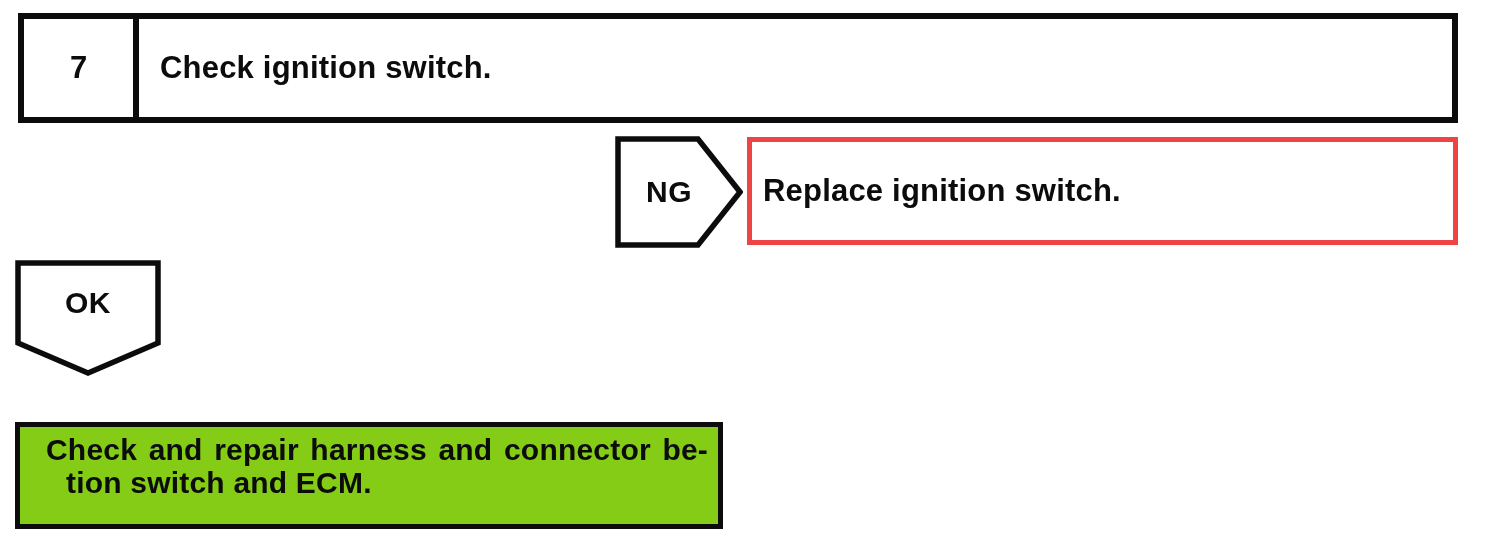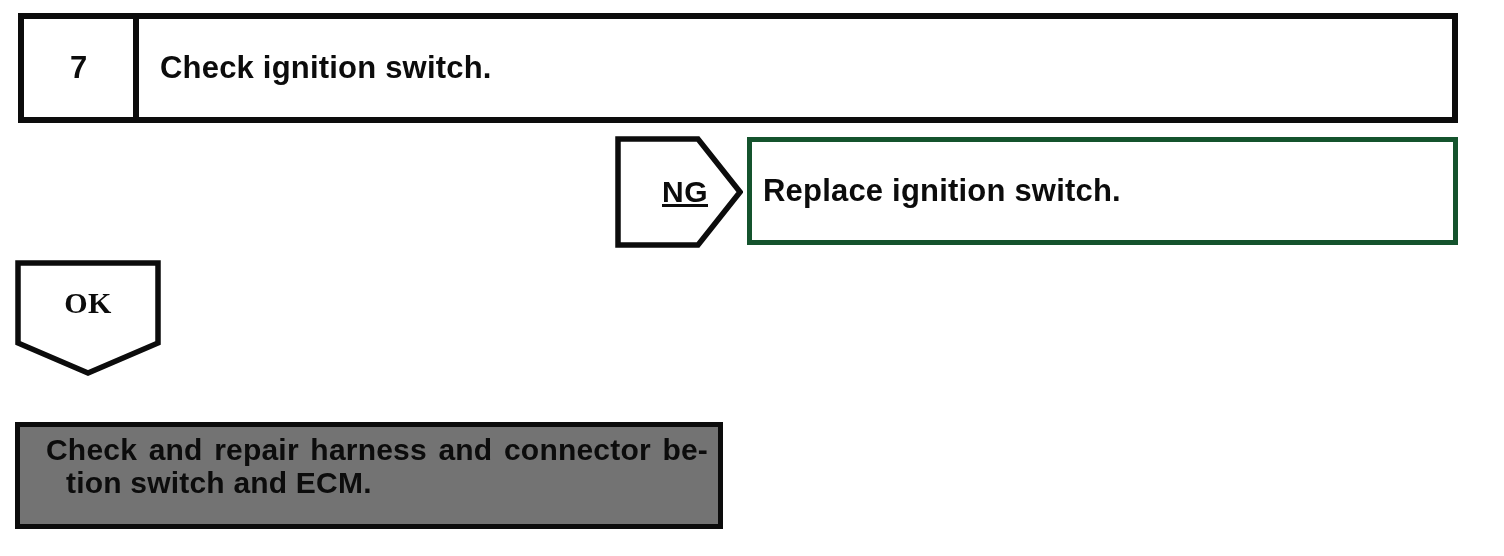--- a/index.html
+++ b/index.html
@@ -33,50 +33,50 @@
     display: flex; align-items: center;
     padding-left: 21px;
     font-size: 31px;
     letter-spacing: 0.2px;
   }
 
   
   .ng-shape { left: 615px; top: 136px; width: 128px; height: 112px; }
   .ng-shape svg { display: block; }
   .ng-label {
-    position: absolute; left: 18px; top: 3px; width: 104px; height: 106px;
+    position: absolute; left: 2px; top: 3px; width: 104px; height: 106px;
     display: flex; align-items: center; justify-content: center;
-    font-size: 30px; letter-spacing: 0.5px; text-decoration: underline;
+    font-size: 30px; letter-spacing: 0.5px;
   }
 
   
   .replace-box {
     left: 747px; top: 137px; width: 711px; height: 108px;
-    border: 5px solid #14532d;
+    border: 5px solid #ef4444;
     background: #ffffff;
     display: flex; align-items: center;
     padding-left: 11px;
     font-size: 31px;
     letter-spacing: 0.2px;
   }
 
   
-  .ok-shape { left: 15px; top: 260px; width: 146px; height: 116px; font-family: Liberation Serif, serif; }
+  .ok-shape { left: 15px; top: 260px; width: 146px; height: 116px; }
   .ok-shape svg { display: block; }
   .ok-label {
     position: absolute; left: 3px; top: 3px; width: 140px; height: 80px;
     display: flex; align-items: center; justify-content: center;
     font-size: 30px; letter-spacing: 0.5px;
   }
 
   
   .repair-box {
     left: 15px; top: 422px; width: 708px; height: 107px;
     border: 5px solid #0c0c0c;
-    background: #737373;
+    background: #84cc16;
     padding: 6px 10px 0 26px;
     font-size: 30px;
     line-height: 33px;
     letter-spacing: 0.2px;
   }
   .repair-box .jline { text-align: justify; text-align-last: justify; }
   .repair-box .lline { text-align: left; margin-left: 20px; }
 </style>
 </head>
 <body>

